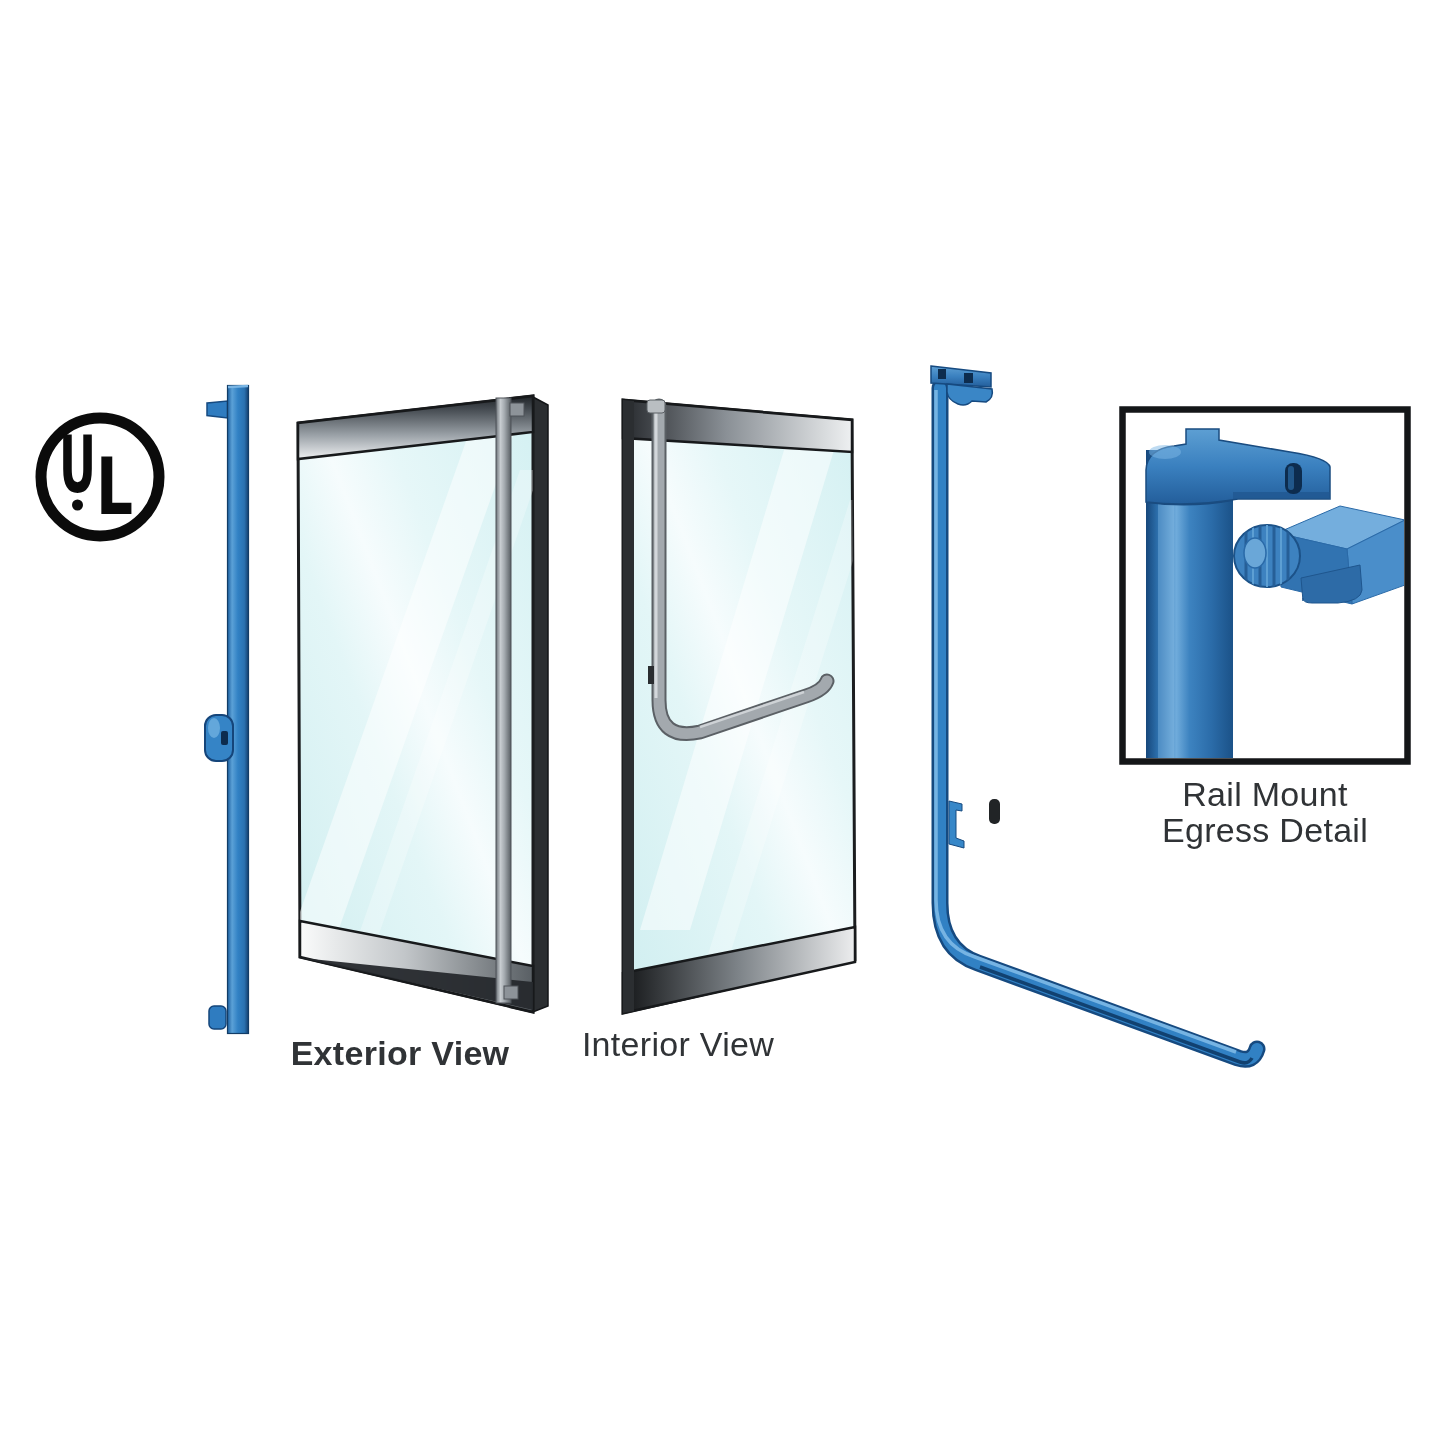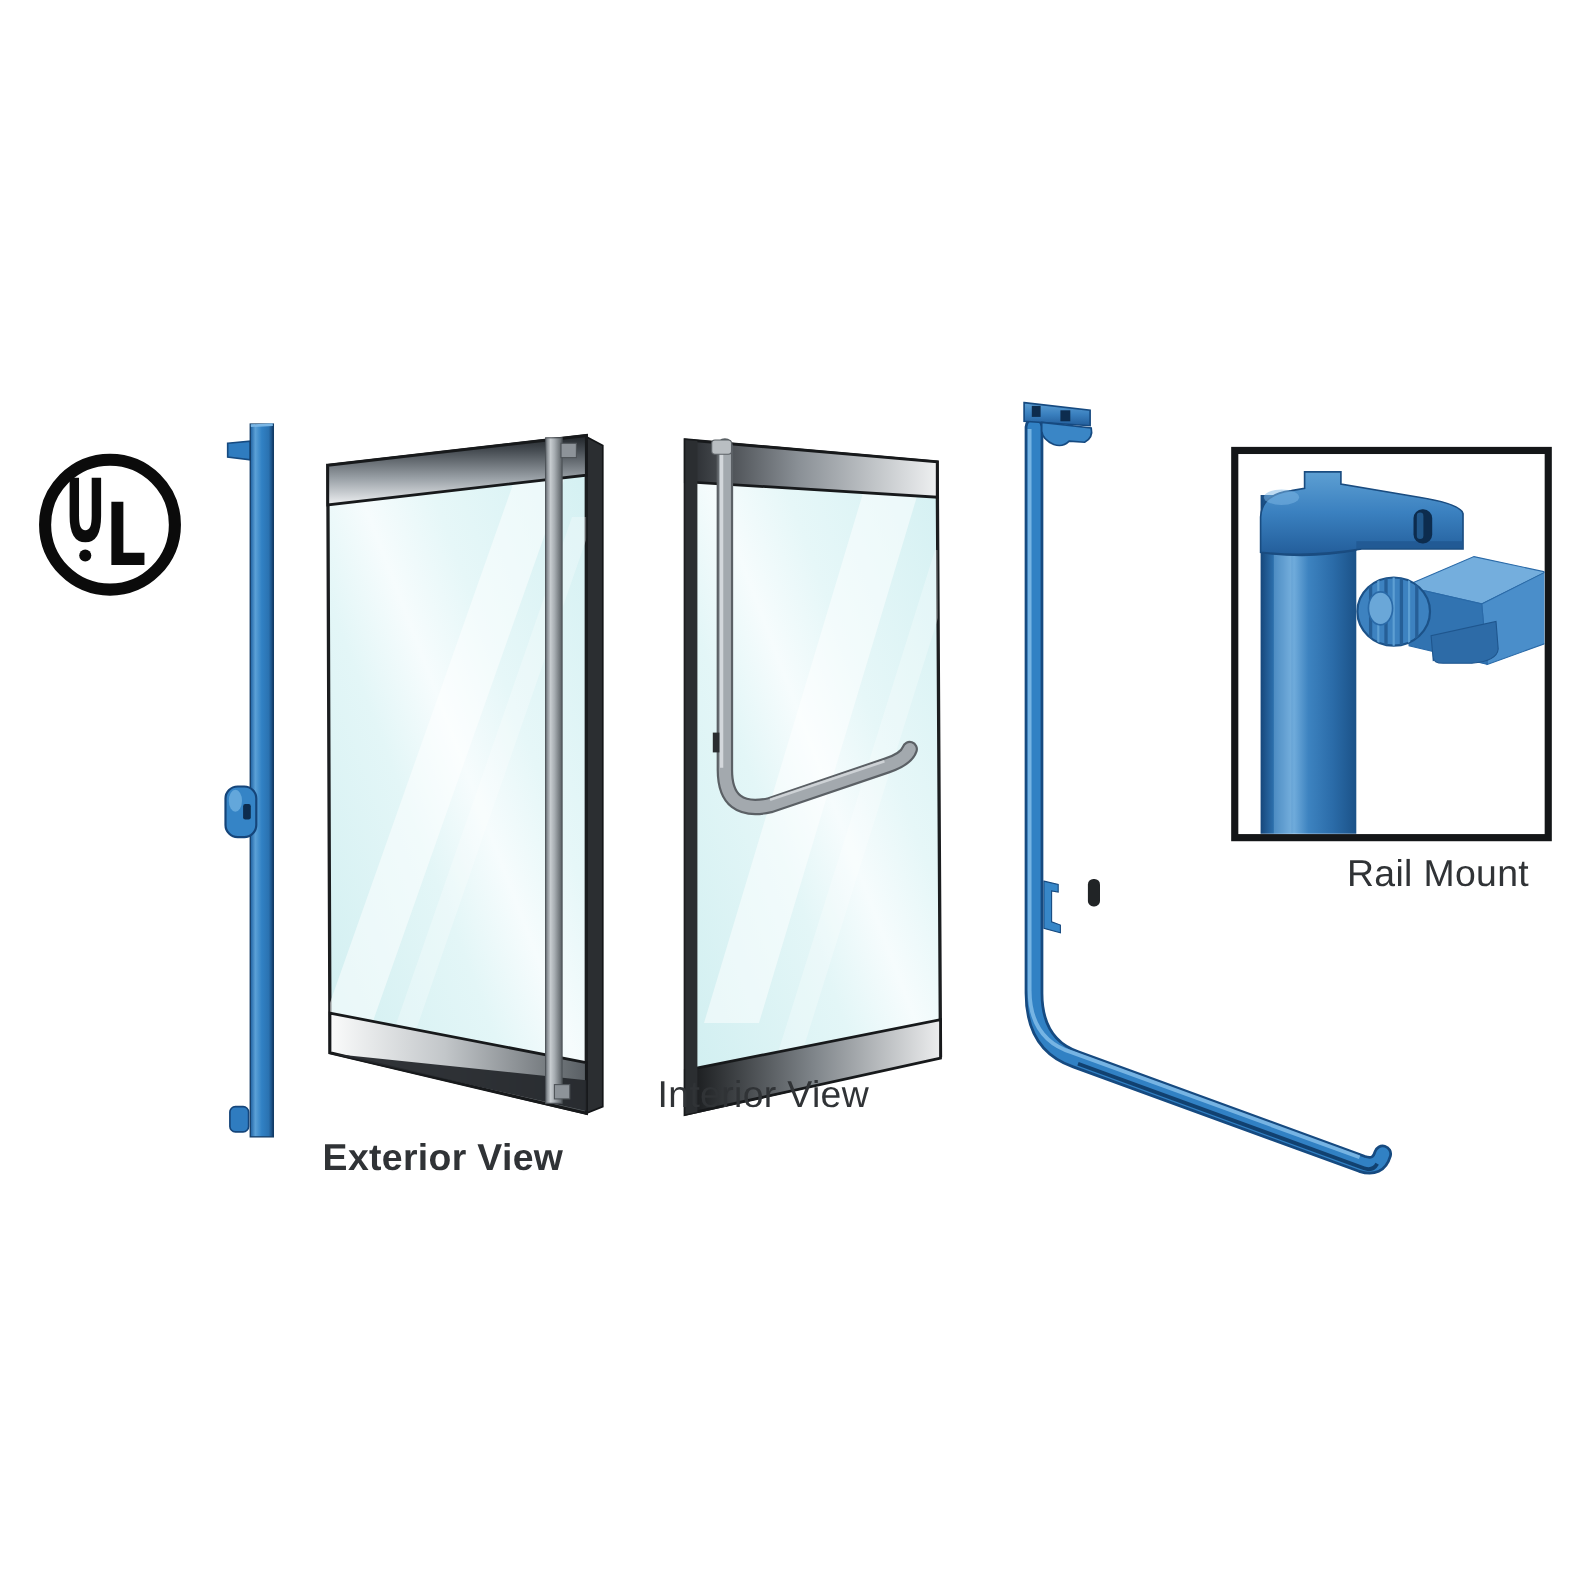--- a/index.html
+++ b/index.html
@@ -6,28 +6,28 @@
   .canvas{
     position:relative;
     width:1445px;height:1445px;
     background:var(--page-bg,#ffffff);
     font-family:"Liberation Sans",sans-serif;
     overflow:hidden;
   }
   .canvas svg{position:absolute;left:0;top:0;}
   .caption{
     position:absolute;
-    text-align:right;
+    text-align:center;
     font-size:34px;
     line-height:36px;
     color:var(--label-text,#303336);
     letter-spacing:.3px;
   }
   .caption-exterior{left:288px;top:1035px;width:224px;font-weight:bold;}
-  .caption-interior{left:566px;top:977px;width:224px;}
+  .caption-interior{left:566px;top:1026px;width:224px;}
   .caption-detail{left:1140px;top:776px;width:250px;}
 </style>
 </head>
 <body>
 
 <div class="canvas">
 
 <svg width="1445" height="1445" viewBox="0 0 1445 1445">
   <defs>
     <linearGradient id="gBlueBar" x1="0" y1="0" x2="1" y2="0">
@@ -193,15 +193,16 @@
       </g>
       <ellipse cx="1255" cy="553" rx="11" ry="15" fill="#6aa7d8" stroke="#2a6aa8" stroke-width="1.5"></ellipse>
     </g>
   </g>
 </svg>
 
 <div class="caption caption-exterior">Exterior View</div>
 <div class="caption caption-interior">Interior View</div>
 <div class="caption caption-detail">
   <div>Rail Mount</div>
+  <div>Egress Detail</div>
 </div>
 
 </div>
 
 </body></html>

